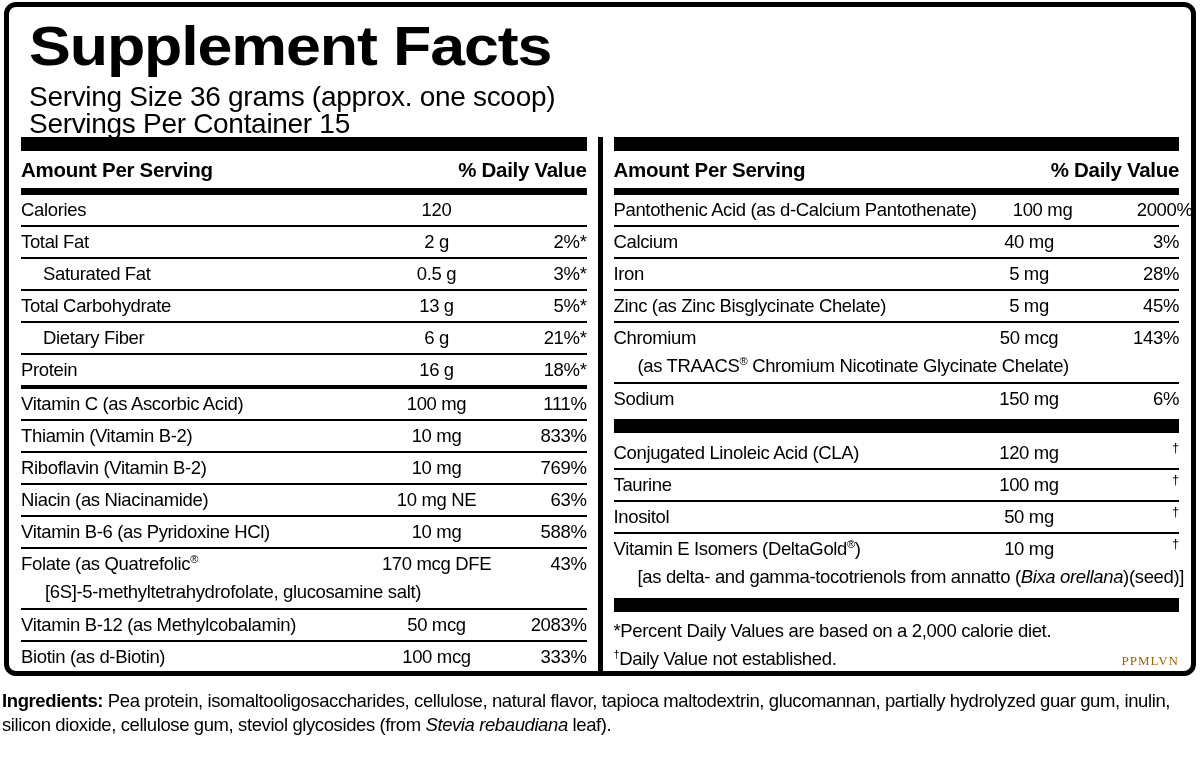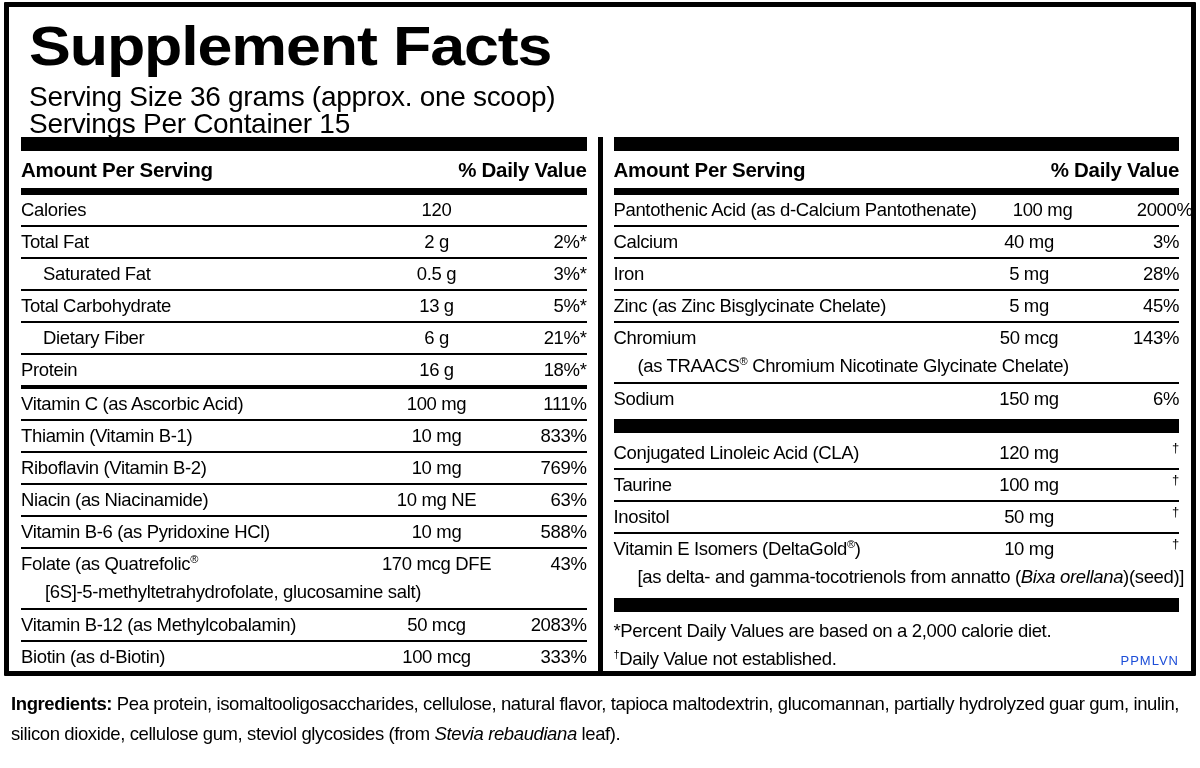--- a/index.html
+++ b/index.html
@@ -6,21 +6,21 @@
   body{
     width:1200px;height:768px;overflow:hidden;
     font-family:"Liberation Sans",sans-serif;color:#000;
     -webkit-font-smoothing:antialiased;
   }
   .facts-box{
     box-sizing:border-box;
     margin:2px 4px 0 4px;
     height:674px;
     border:5px solid #000;
-    border-radius:1px;
+    border-radius:12px;
     padding:2px 12px 0 12px;
     background:#fff;
   }
   .facts-title{
     display:inline-block;
     margin:6px 0 2px 8px;
     font-size:56px;
     font-weight:bold;
     letter-spacing:-1px;
     line-height:62px;
@@ -43,23 +43,23 @@
   .lab.indent{padding-left:22px;}
   .amt{flex:0 0 132px;text-align:center;white-space:nowrap;}
   .dv{flex:0 0 84px;text-align:right;white-space:nowrap;}
   .sub{padding:0 0 3px 24px;white-space:nowrap;}
   sup{font-size:60%;line-height:0;}
   .dag{font-size:13px;vertical-align:super;line-height:0;}
   .bar-sep{height:14px;background:#000;margin:5px 0 5px 0;flex:0 0 auto;}
   .note{display:flex;justify-content:space-between;align-items:baseline;padding:1px 0 1px 0;}
   .wm{font-size:13px;letter-spacing:1px;}
   .ingredients{
-    margin:13px 2px 0 11px;
+    margin:13px 2px 0 2px;
     font-size:18.5px;
-    line-height:30px;
+    line-height:24px;
     letter-spacing:-0.4px;
   }
 </style>
 </head>
 <body>
 
 <div class="facts-box">
   <div>
     <span class="facts-title">Supplement Facts</span>
   </div>
@@ -121,21 +121,21 @@
           </div>
           <div class="nrow">
             <div class="line1">
               <span class="lab">Vitamin C (as Ascorbic Acid)</span>
               <span class="amt">100 mg</span>
               <span class="dv">111%</span>
             </div>
           </div>
           <div class="nrow">
             <div class="line1">
-              <span class="lab">Thiamin (Vitamin B-1)</span>
+              <span class="lab">Thiamin (Vitamin B-2)</span>
               <span class="amt">10 mg</span>
               <span class="dv">833%</span>
             </div>
           </div>
           <div class="nrow">
             <div class="line1">
               <span class="lab">Riboflavin (Vitamin B-2)</span>
               <span class="amt">10 mg</span>
               <span class="dv">769%</span>
             </div>
@@ -261,20 +261,20 @@
               <span class="dv"><span class="dag">†</span></span>
             </div>
             <div class="sub"><span>[as delta- and gamma-tocotrienols from annatto (</span><i>Bixa orellana</i><span>)(seed)]</span></div>
           </div>
           <div class="bar-sep"></div>
           <div class="note">
             <span><span>*Percent Daily Values are based on a 2,000 calorie diet.</span></span>
           </div>
           <div class="note">
             <span><sup>†</sup><span>Daily Value not established.</span></span>
-            <span class="wm" style="color: #1d4ed8;">PPMLVN</span>
+            <span class="wm" style="color: #a16207; font-family: Liberation Serif, serif;">PPMLVN</span>
           </div>
         </div>
     </div>
   </div>
 </div>
 
 <div class="ingredients" id="ingredients"><b>Ingredients:</b><span> Pea protein, isomaltooligosaccharides, cellulose, natural flavor, tapioca maltodextrin, glucomannan, partially hydrolyzed guar gum, inulin, silicon dioxide, cellulose gum, steviol glycosides (from </span><i>Stevia rebaudiana</i><span> leaf).</span></div>
 
 </body></html>

